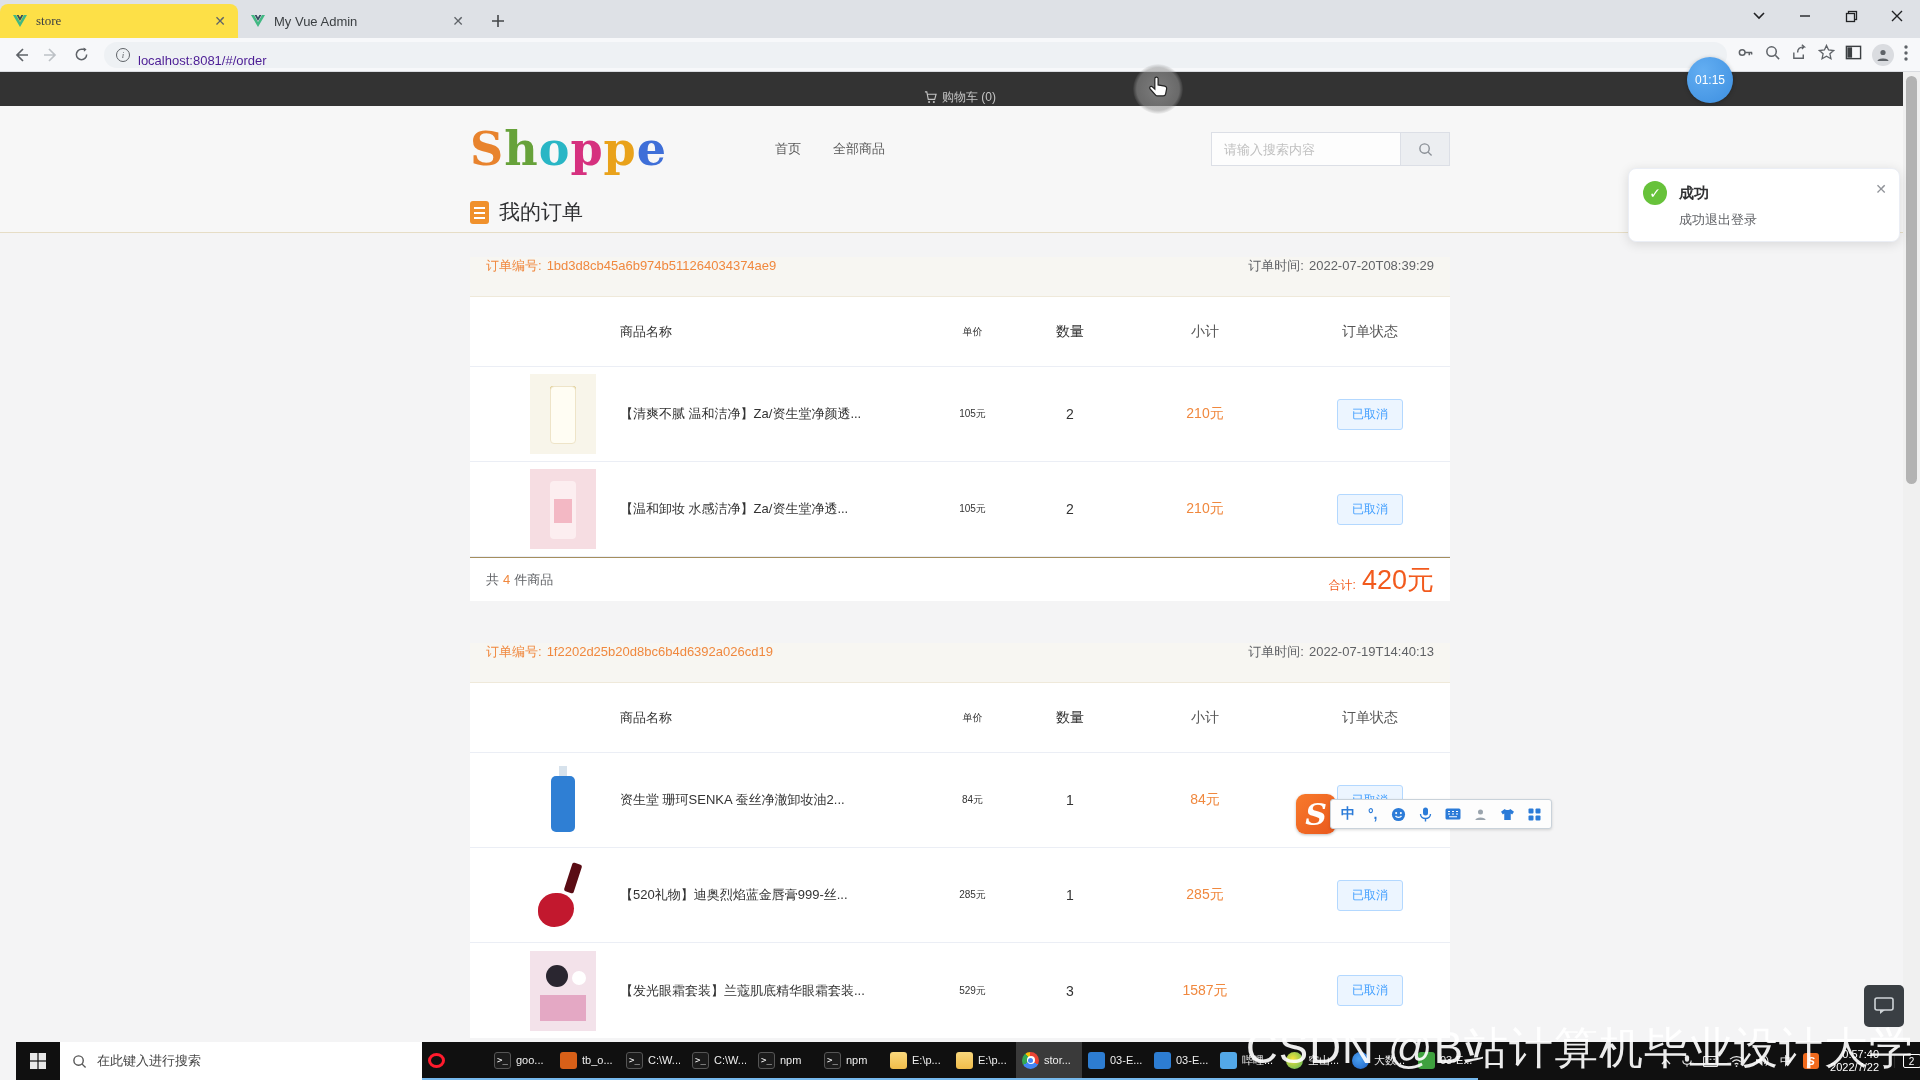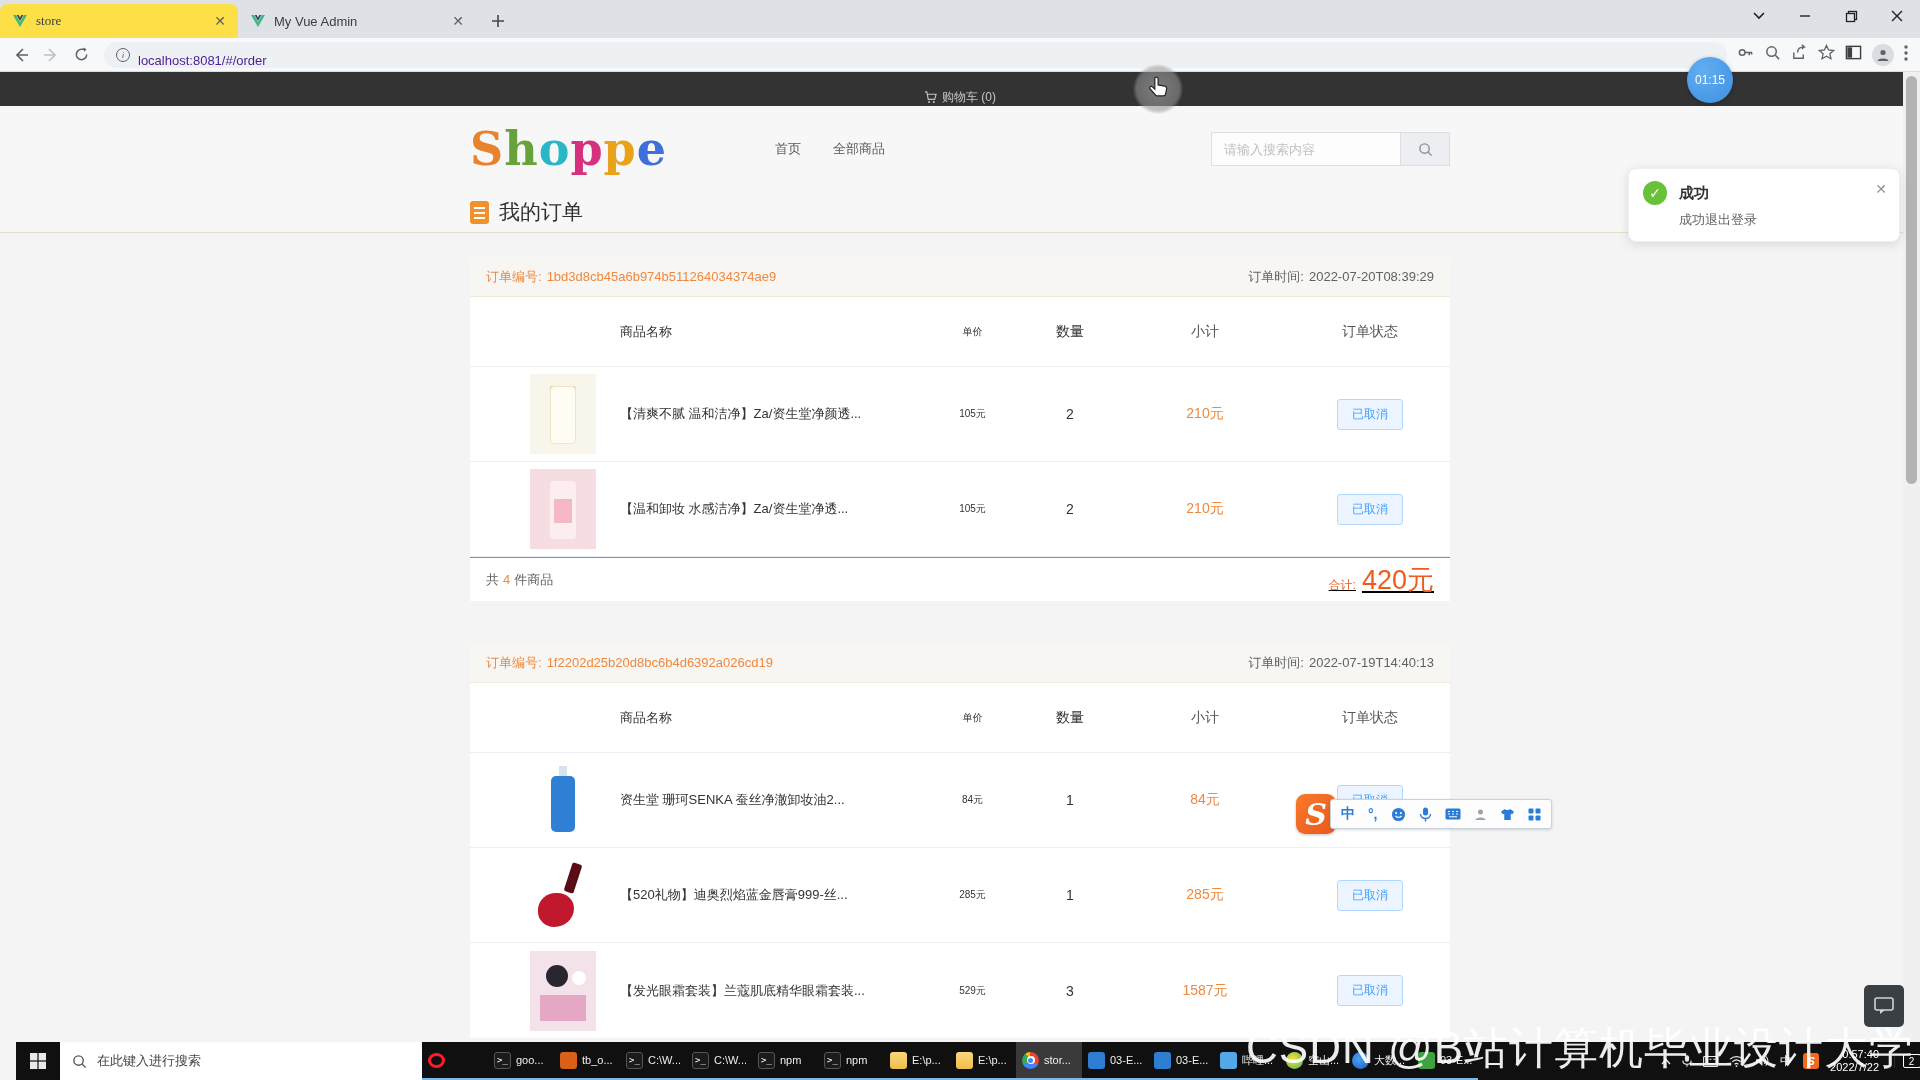--- a/index.html
+++ b/index.html
@@ -48,40 +48,40 @@
   .title-row { height:41px; border-bottom:1px solid #e6ddc6; }
   .title-row .container { display:flex; align-items:center; gap:10px; height:100%; }
   .doc-ic { width:19px; height:23px; background:#f0912c; border-radius:3px; position:relative; }
   .doc-ic:before { content:""; position:absolute; left:4px; top:6px; width:11px; height:2px; background:#fff; box-shadow:0 5px 0 #fff, 0 10px 0 #fff; }
   .page-title { font-size:21px; color:#303133; font-weight:500; }
 
   
   .content { padding-top:24px; }
   .order-card { width:980px; margin:0 auto; background:#fff; }
   .order-card + .order-card { margin-top:42px; }
-  .o-strip { height:40px; background:#f7f6f2; border-bottom:1px solid #efe9da; display:flex; align-items:center; justify-content:space-between; padding:0 16px; font-size:13px; }
+  .o-strip { height:40px; background:#f7f6f2; border-bottom:1px solid #efe9da; display:flex; justify-content:space-between; padding:0 16px; font-size:13px; }
   .o-no { color:#f0883e; }
   .o-no b { font-weight:normal; margin-left:5px; }
   .o-time { color:#606266; }
   .o-time b { font-weight:normal; margin-left:5px; }
   .thead { display:flex; align-items:center; height:70px; border-bottom:1px solid #ebeef5; font-size:14px; color:#555; font-weight:500; }
   .prow { display:flex; align-items:center; height:95px; border-bottom:1px solid #ebeef5; }
   .prow:last-of-type { border-bottom:none; }
   .c-img { width:150px; display:flex; }
   .c-name { flex:1; font-size:13px; color:#333; text-align:left; padding-right:8px; }
   .c-price { width:95px; text-align:center; font-size:10px; color:#333; }
   .c-qty { width:100px; text-align:center; font-size:14px; color:#333; }
   .c-sub { width:170px; text-align:center; font-size:14px; }
   .c-status { width:160px; text-align:center; }
   .sub-val { color:#f0883e; }
   .status-btn { display:inline-block; padding:6px 14px; font-size:12px; color:#409eff; background:#ecf5ff; border:1px solid #b3d8ff; border-radius:3px; }
   .o-footer { height:44px; border-top:1px solid #a58e5e; display:flex; align-items:center; justify-content:space-between; padding:0 16px; }
   .f-count { font-size:13px; color:#606266; }
   .f-count .num { color:#f0883e; margin:0 4px; }
-  .f-total { display:flex; align-items:baseline; gap:6px;text-decoration:underline; }
+  .f-total { display:flex; align-items:baseline; gap:6px; }
   .f-total-label { font-size:12px; color:#f25a1d; }
   .f-total-val { font-size:27px; color:#f25a1d; }
 
   .pimg { width:66px; height:80px; margin-left:60px; position:relative; overflow:hidden; }
   .pimg i { position:absolute; }
   .pimg-r11 { background:#f8f5ea; } .pimg-r11 .b1 { left:20px; top:12px; width:26px; height:58px; background:#fffdf3; border-radius:4px; border:1px solid #eee4c8; } .pimg-r11 .b2 { left:20px; top:12px; width:26px; height:9px; background:#d8c278; border-radius:3px 3px 0 0; }
   .pimg-r12 { background:#f6dde2; } .pimg-r12 .b1 { left:20px; top:12px; width:26px; height:58px; background:#fceef0; border-radius:4px; } .pimg-r12 .b2 { left:24px; top:30px; width:18px; height:24px; background:#f3b8c4; }
   .pimg-r21 { background:#fff; } .pimg-r21 .b1 { left:21px; top:16px; width:24px; height:56px; background:#2f7fd4; border-radius:5px; } .pimg-r21 .b2 { left:29px; top:6px; width:8px; height:12px; background:#d7e2ec; }
   .pimg-r22 { background:#fff; } .pimg-r22 .b1 { left:8px; top:38px; width:36px; height:34px; background:#c2182e; border-radius:50% 46% 55% 45%; } .pimg-r22 .b2 { left:38px; top:8px; width:10px; height:30px; background:#5a0c14; transform:rotate(18deg); border-radius:2px; }
   .pimg-r23 { background:#f3e2ea; } .pimg-r23 .b1 { left:10px; top:44px; width:46px; height:26px; background:#e4a8c4; } .pimg-r23 .b2 { left:16px; top:14px; width:22px; height:22px; background:#2a2630; border-radius:50%; } .pimg-r23 .b3 { left:42px; top:20px; width:14px; height:14px; background:#fff; border-radius:50%; }

